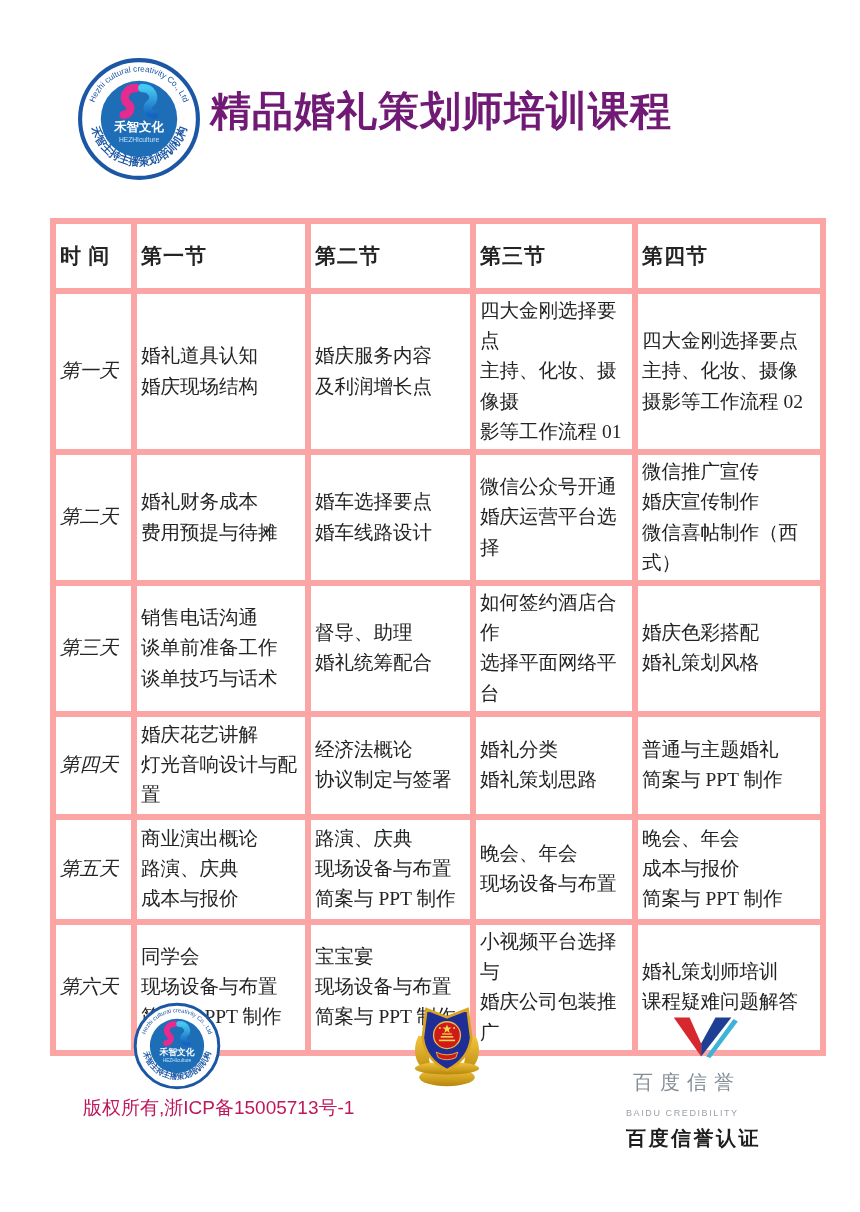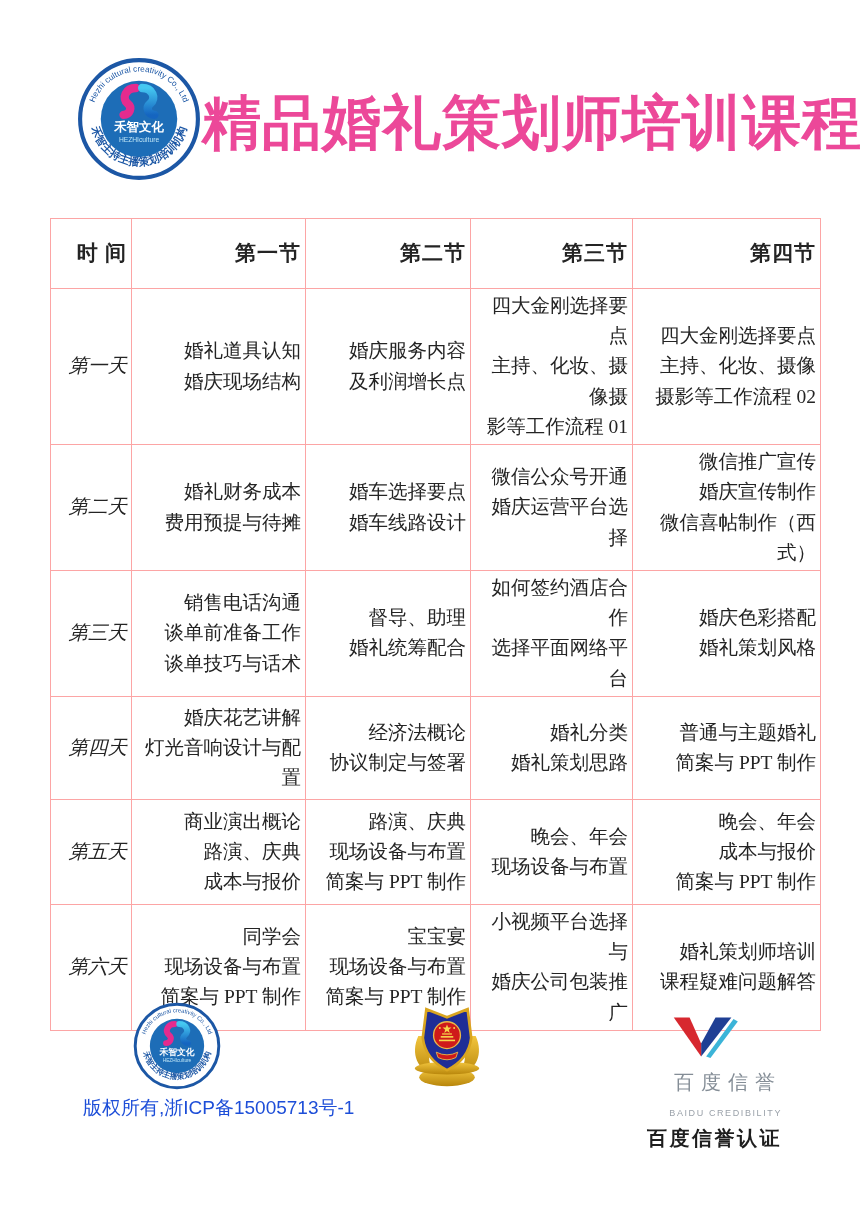--- a/index.html
+++ b/index.html
@@ -6,51 +6,51 @@
   * { margin:0; padding:0; box-sizing:border-box; }
   html,body { background:#ffffff; }
   .page {
     position:relative; width:860px; height:1212px; margin:0 auto;
     background:#ffffff; overflow:hidden;
     font-family:"Liberation Serif","DejaVu Serif",serif; color:#242424;
   }
   
   .hdr-logo { position:absolute; left:77px; top:57px; width:124px; height:124px; }
   .page-title {
-    position:absolute; left:202px; top:84px; width:630px;
-    font-size:59px; font-weight:bold; color:#ec4899; letter-spacing:1px;
+    position:absolute; left:210px; top:84px; width:630px;
+    font-size:41px; font-weight:bold; color:#701a75; letter-spacing:1px;
     font-family:"Liberation Serif","DejaVu Serif",serif; white-space:nowrap;
   }
   
   table.schedule {
     position:absolute; left:50px; top:218px; width:770px;
     border-collapse:collapse; table-layout:fixed;
   }
   table.schedule th, table.schedule td {
-    border:1px solid #fca5a5; text-align:right; vertical-align:middle;
+    border:6px solid #fca5a5; text-align:left; vertical-align:middle;
     font-size:19.5px; line-height:1.55; color:#242424; padding:2px 4px;
   }
   table.schedule th { font-size:21px; font-weight:600; letter-spacing:1px; }
   tr.hrow  { height:70px; }
   tr.r0 { height:112px; } tr.r1 { height:103px; } tr.r2 { height:97px; }
   tr.r3 { height:103px; } tr.r4 { height:105px; } tr.r5 { height:97px; }
   td.day { vertical-align:top; padding-top:26px; font-size:20px;font-style:italic; }
   td.cell { white-space:pre-line; }
   
   .ftr-logo  { position:absolute; left:133px; top:1002px; width:88px; height:88px; }
   .copyright {
-    position:absolute; left:83px; top:1095px; font-size:19px; color:#1d4ed8;
+    position:absolute; left:83px; top:1095px; font-size:19px; color:#be185d;
     font-family:"Liberation Sans","DejaVu Sans",sans-serif;
   }
   .badge { position:absolute; left:402px; top:1002px; width:90px; height:86px; }
   .beian {
     position:absolute; left:344px; top:1093px; font-size:20px; font-weight:700; color:#101010;
     font-family:"Liberation Sans","DejaVu Sans",sans-serif; letter-spacing:0.5px;
   }
-  .baidu { position:absolute; left:626px; top:1008px; width:156px; text-align:right;
+  .baidu { position:absolute; left:626px; top:1008px; width:156px; text-align:left;
     font-family:"Liberation Sans","DejaVu Sans",sans-serif; }
   .baidu svg { display:block; margin:0 auto; }
   .baidu-cn  { font-size:20px; color:#848d96; letter-spacing:7px; margin-top:3px; padding-left:7px; }
   .baidu-en  { font-size:9px;  color:#9aa1a9; letter-spacing:1.6px; margin-top:12px; }
   .baidu-cert{ font-size:20px; color:#1d1d1d; font-weight:700; letter-spacing:2.5px; margin-top:7px; }
 </style>
 </head>
 <body>
 
 <div class="page">

